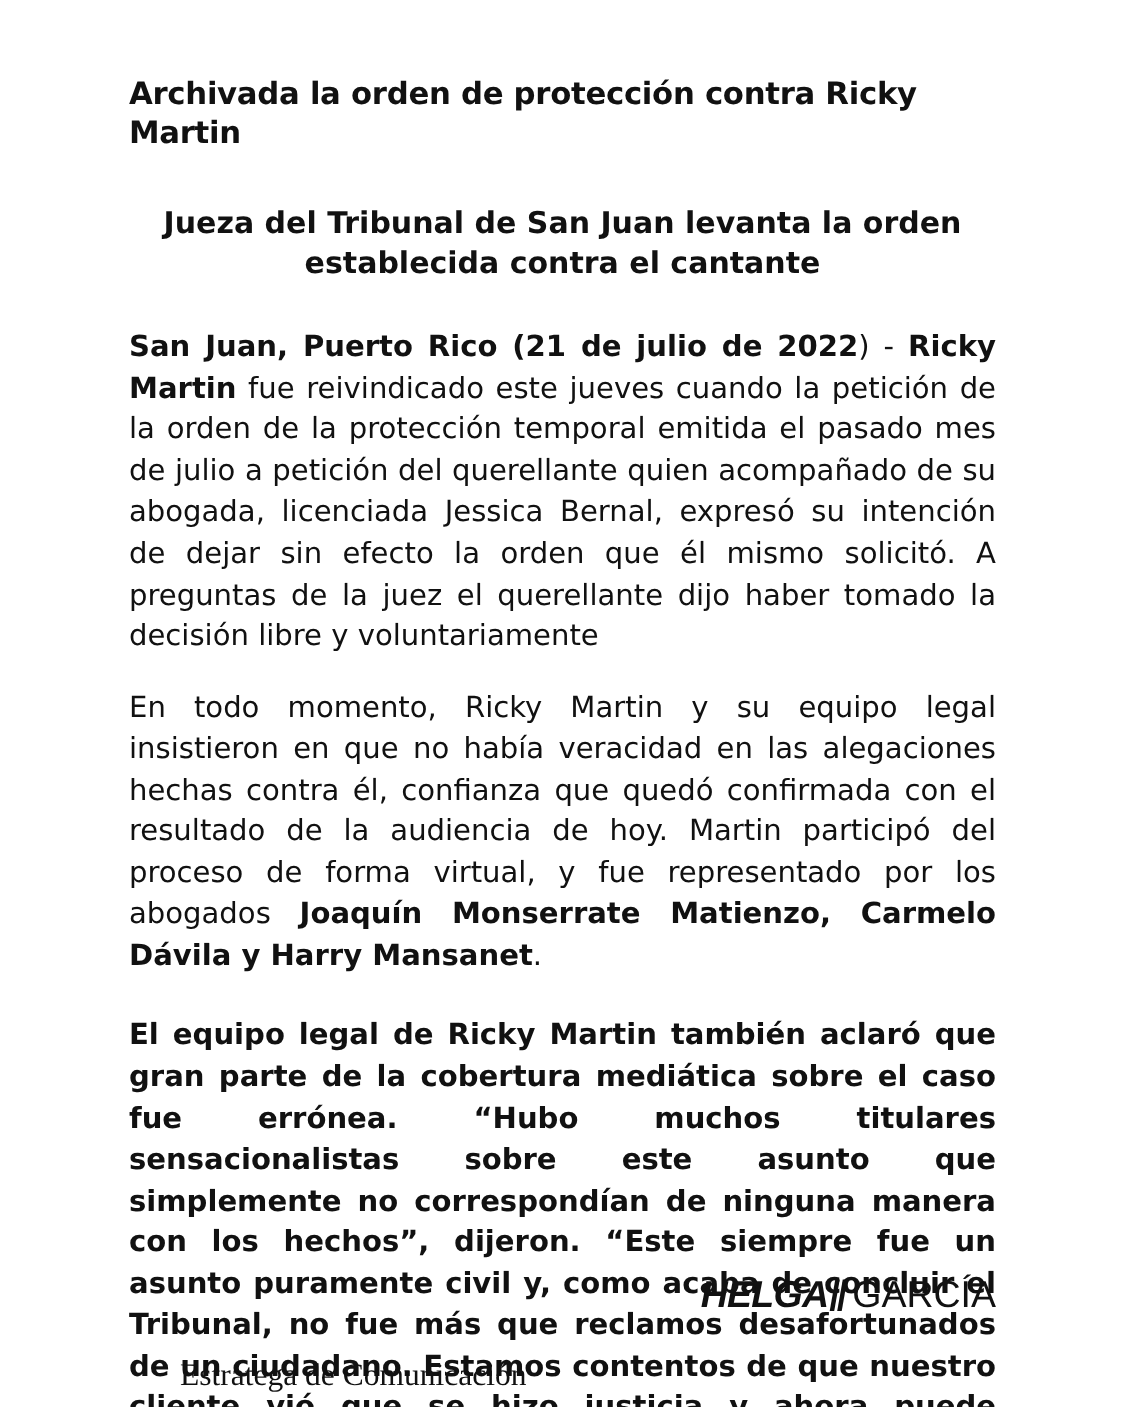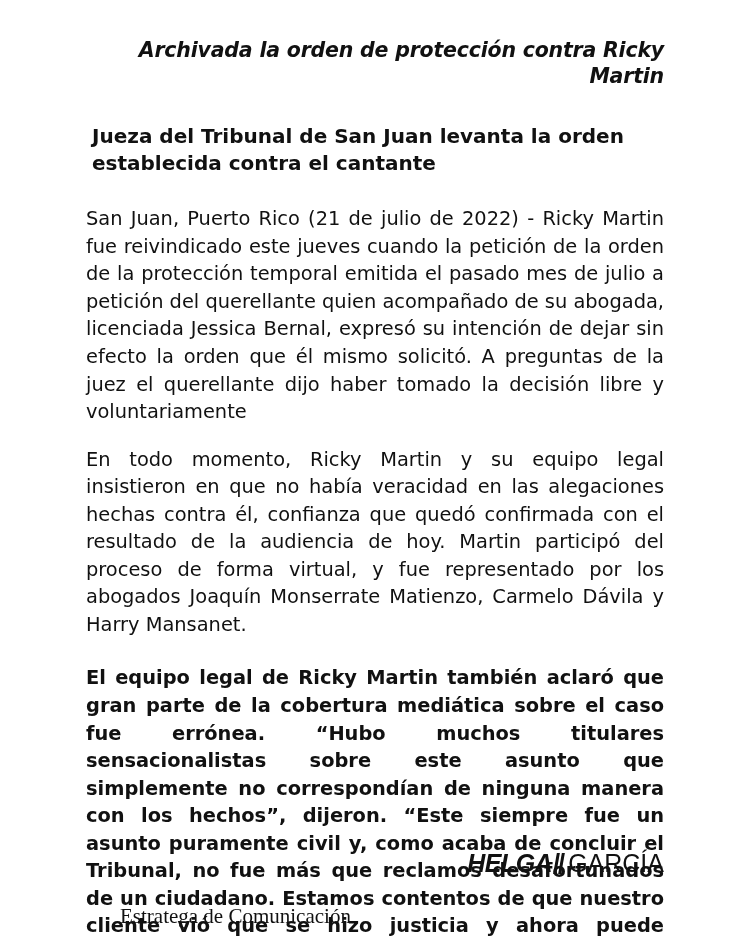--- a/index.html
+++ b/index.html
@@ -15,46 +15,46 @@
     overflow: hidden;
   }
   .page {
     position: relative;
     width: 750px;
     height: 938px;
     box-sizing: border-box;
     padding: 30px 86px 0 86px;
   }
   .headline {
-    text-align: right;
+    text-align: left;
     font-weight: bold;
     font-size: 20.5px;
     letter-spacing: -0.2px;
     line-height: 1.25;
-    margin: 8px 0 0 0;
-    font-style: italic;
+    margin: 20px 0 0 0;
   }
   .subhead {
+    text-align: center;
     font-weight: bold;
     font-size: 20px;
     line-height: 1.35;
     margin: 34px 0 0 0;
     padding: 0 6px;
   }
   .body-block {
     font-size: 19.4px;
     line-height: 1.42;
     text-align: justify;
     text-justify: inter-word;
     margin: 28px 0 0 0;
     hyphens: none;
   }
   .body-block.p2 { margin-top: 20px; }
   .body-block.p3 { margin-top: 26px; font-weight: bold; }
-  b { font-weight: normal; }
+  b { font-weight: bold; }
   .logo-wrap {
     position: absolute;
     right: 86px;
     bottom: 62px;
     display: flex;
     align-items: center;
     height: 26px;
   }
   .logo-helga {
     font-family: "Liberation Sans", sans-serif;

